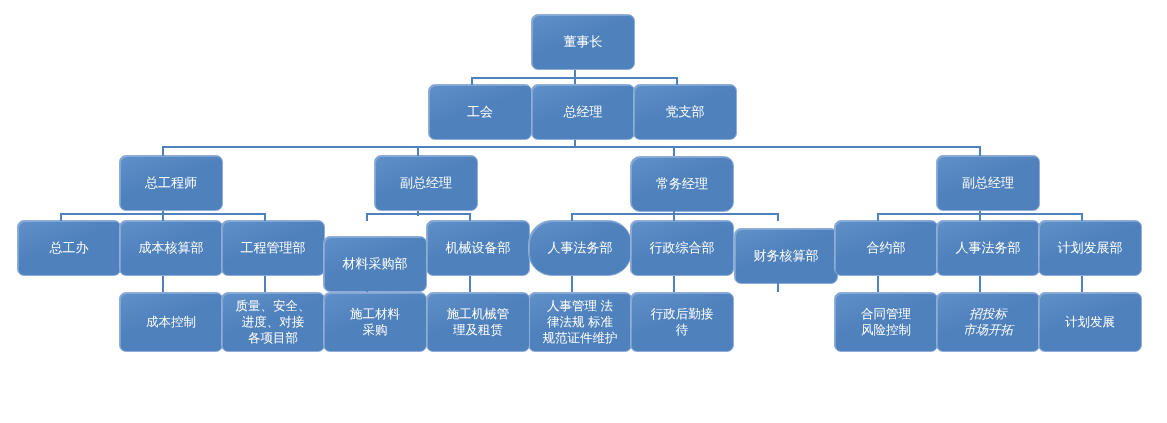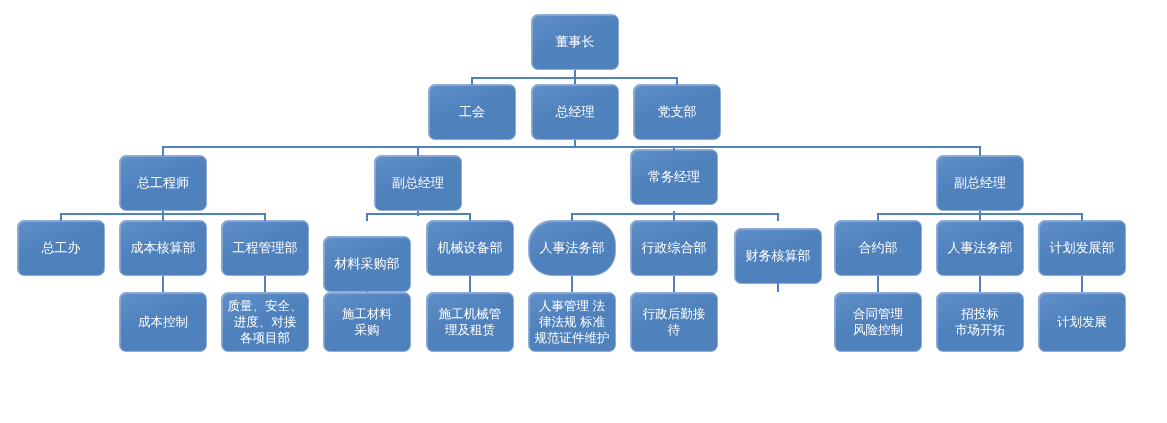--- a/index.html
+++ b/index.html
@@ -1,21 +1,21 @@
 <!DOCTYPE html>
 <html><head>
 <meta charset="utf-8">
 <style>
   html,body{margin:0;padding:0;background:#fff;}
   .canvas{
     position:relative;width:1167px;height:423px;background:#ffffff;
     font-family:"Liberation Sans","DejaVu Sans",sans-serif;overflow:hidden;
   }
   .node{
-    position:absolute;width:88px;height:56px;box-sizing:border-box;
+    position:absolute;width:104px;height:56px;box-sizing:border-box;
     background:linear-gradient(160deg,#6090c8 0%,#4f81bd 45%);
     border:1px solid #8fadd8;border-radius:7px;
     color:#ffffff;font-size:13px;line-height:1.28;
     display:flex;align-items:center;justify-content:center;
     text-align:center;white-space:pre-line;padding:2px;
     box-shadow:inset 1px 1px 0 rgba(255,255,255,.25);
   }
   .lv5{height:60px;font-size:12.5px;}
   .hl,.vl{position:absolute;background:#4f81bd;}
   .hl{height:2px;}
@@ -27,21 +27,21 @@
 <div class="canvas">
 
   <div class="node" style="left:531px;top:14px;">董事长</div>
 
   <div class="node" style="left:428px;top:84px;">工会</div>
   <div class="node" style="left:531px;top:84px;">总经理</div>
   <div class="node" style="left:633px;top:84px;">党支部</div>
 
   <div class="node" style="left:119px;top:155px;">总工程师</div>
   <div class="node" style="left:374px;top:155px;">副总经理</div>
-  <div class="node" style="left:630px;top:149px;">常务经理</div>
+  <div class="node" style="left:630px;top:156px;border-radius:10px;">常务经理</div>
   <div class="node" style="left:936px;top:155px;">副总经理</div>
 
   <div class="node" style="left:17px;top:220px;">总工办</div>
   <div class="node" style="left:119px;top:220px;">成本核算部</div>
   <div class="node" style="left:221px;top:220px;">工程管理部</div>
   <div class="node" style="left:323px;top:220px;margin-top:16px;">材料采购部</div>
   <div class="node" style="left:426px;top:220px;">机械设备部</div>
   <div class="node" style="left:528px;top:220px;border-radius:24px;">人事法务部</div>
   <div class="node" style="left:630px;top:220px;">行政综合部</div>
   <div class="node" style="left:734px;top:228px;">财务核算部</div>
@@ -57,21 +57,21 @@
 采购</div>
   <div class="node lv5" style="left:528px;top:292px;">人事管理 法
 律法规 标准
 规范证件维护</div>
   <div class="node lv5" style="left:426px;top:292px;">施工机械管
 理及租赁</div>
   <div class="node lv5" style="left:630px;top:292px;">行政后勤接
 待</div>
   <div class="node lv5" style="left:834px;top:292px;">合同管理
 风险控制</div>
-  <div class="node lv5" style="left:936px;top:292px;">招投标
+  <div class="node lv5" style="left:936px;top:292px;font-style:italic;">招投标
 市场开拓</div>
   <div class="node lv5" style="left:1038px;top:292px;">计划发展</div>
 
   <div class="vl" style="left:574px;top:70px;height:14px;"></div>
   <div class="hl" style="left:471px;top:77px;width:207px;"></div>
   <div class="vl" style="left:471px;top:78px;height:7px;"></div>
   <div class="vl" style="left:676px;top:78px;height:7px;"></div>
 
   <div class="vl" style="left:574px;top:140px;height:8px;"></div>
   <div class="hl" style="left:162px;top:146px;width:819px;"></div>

